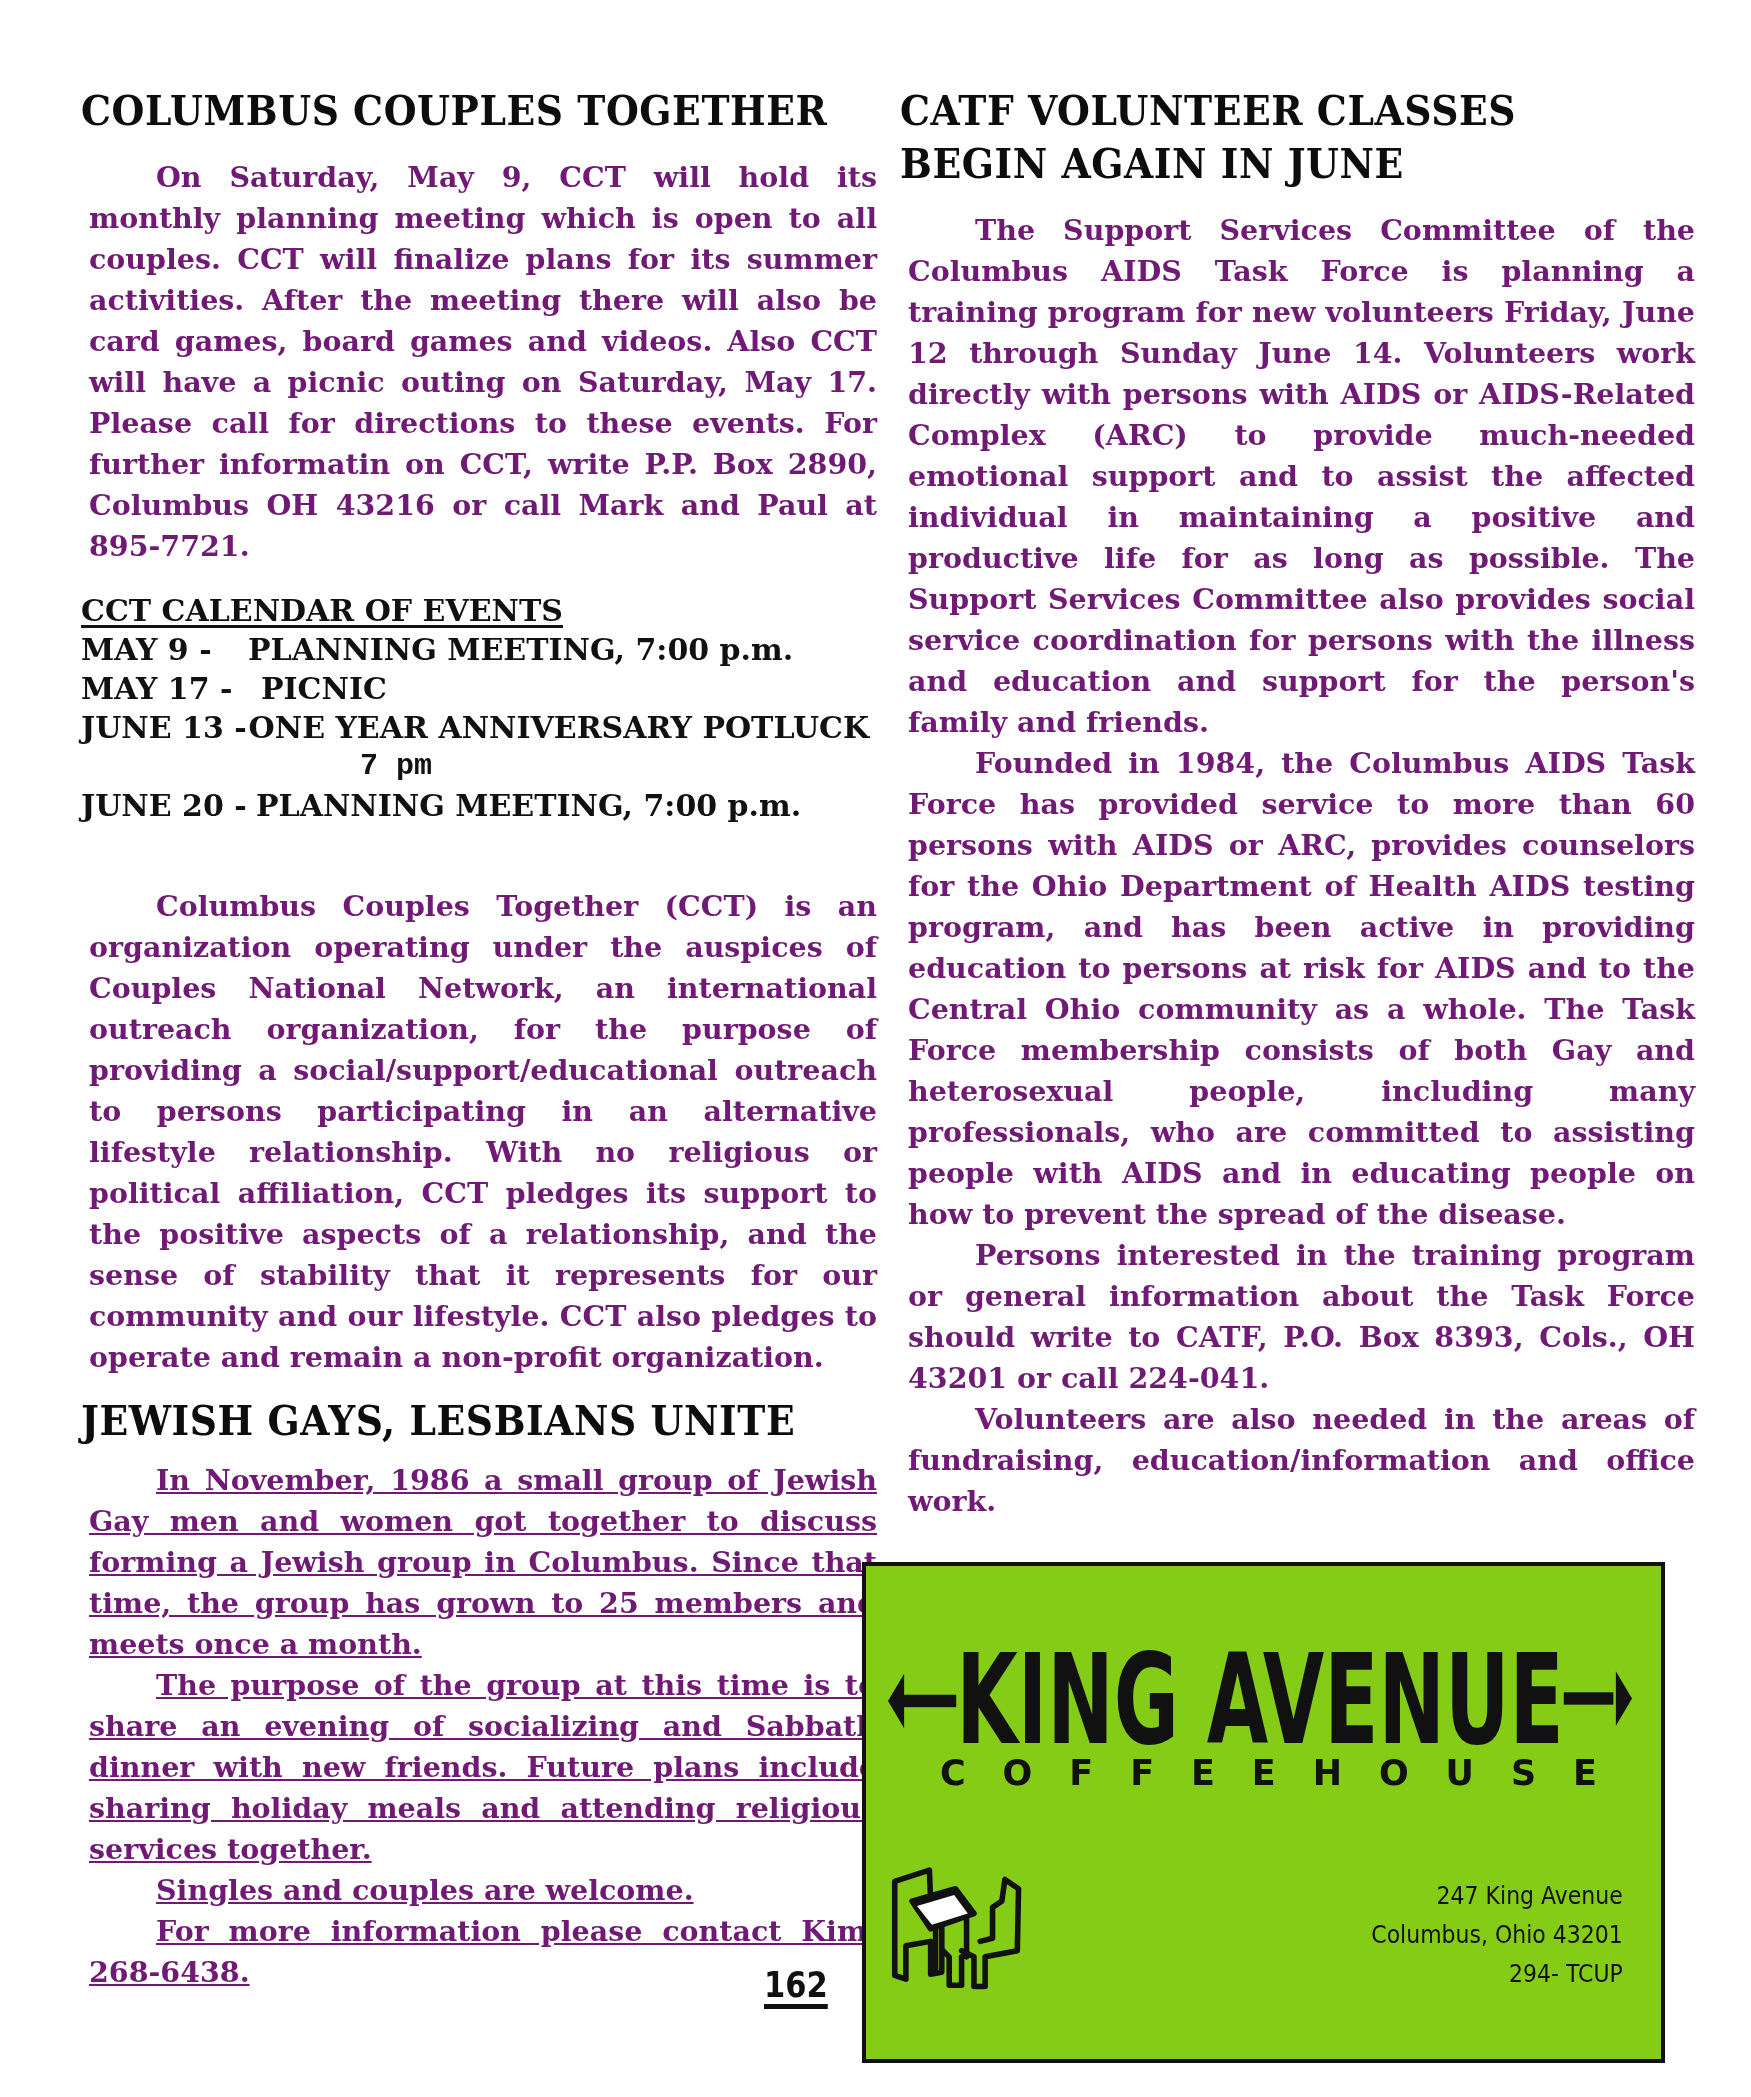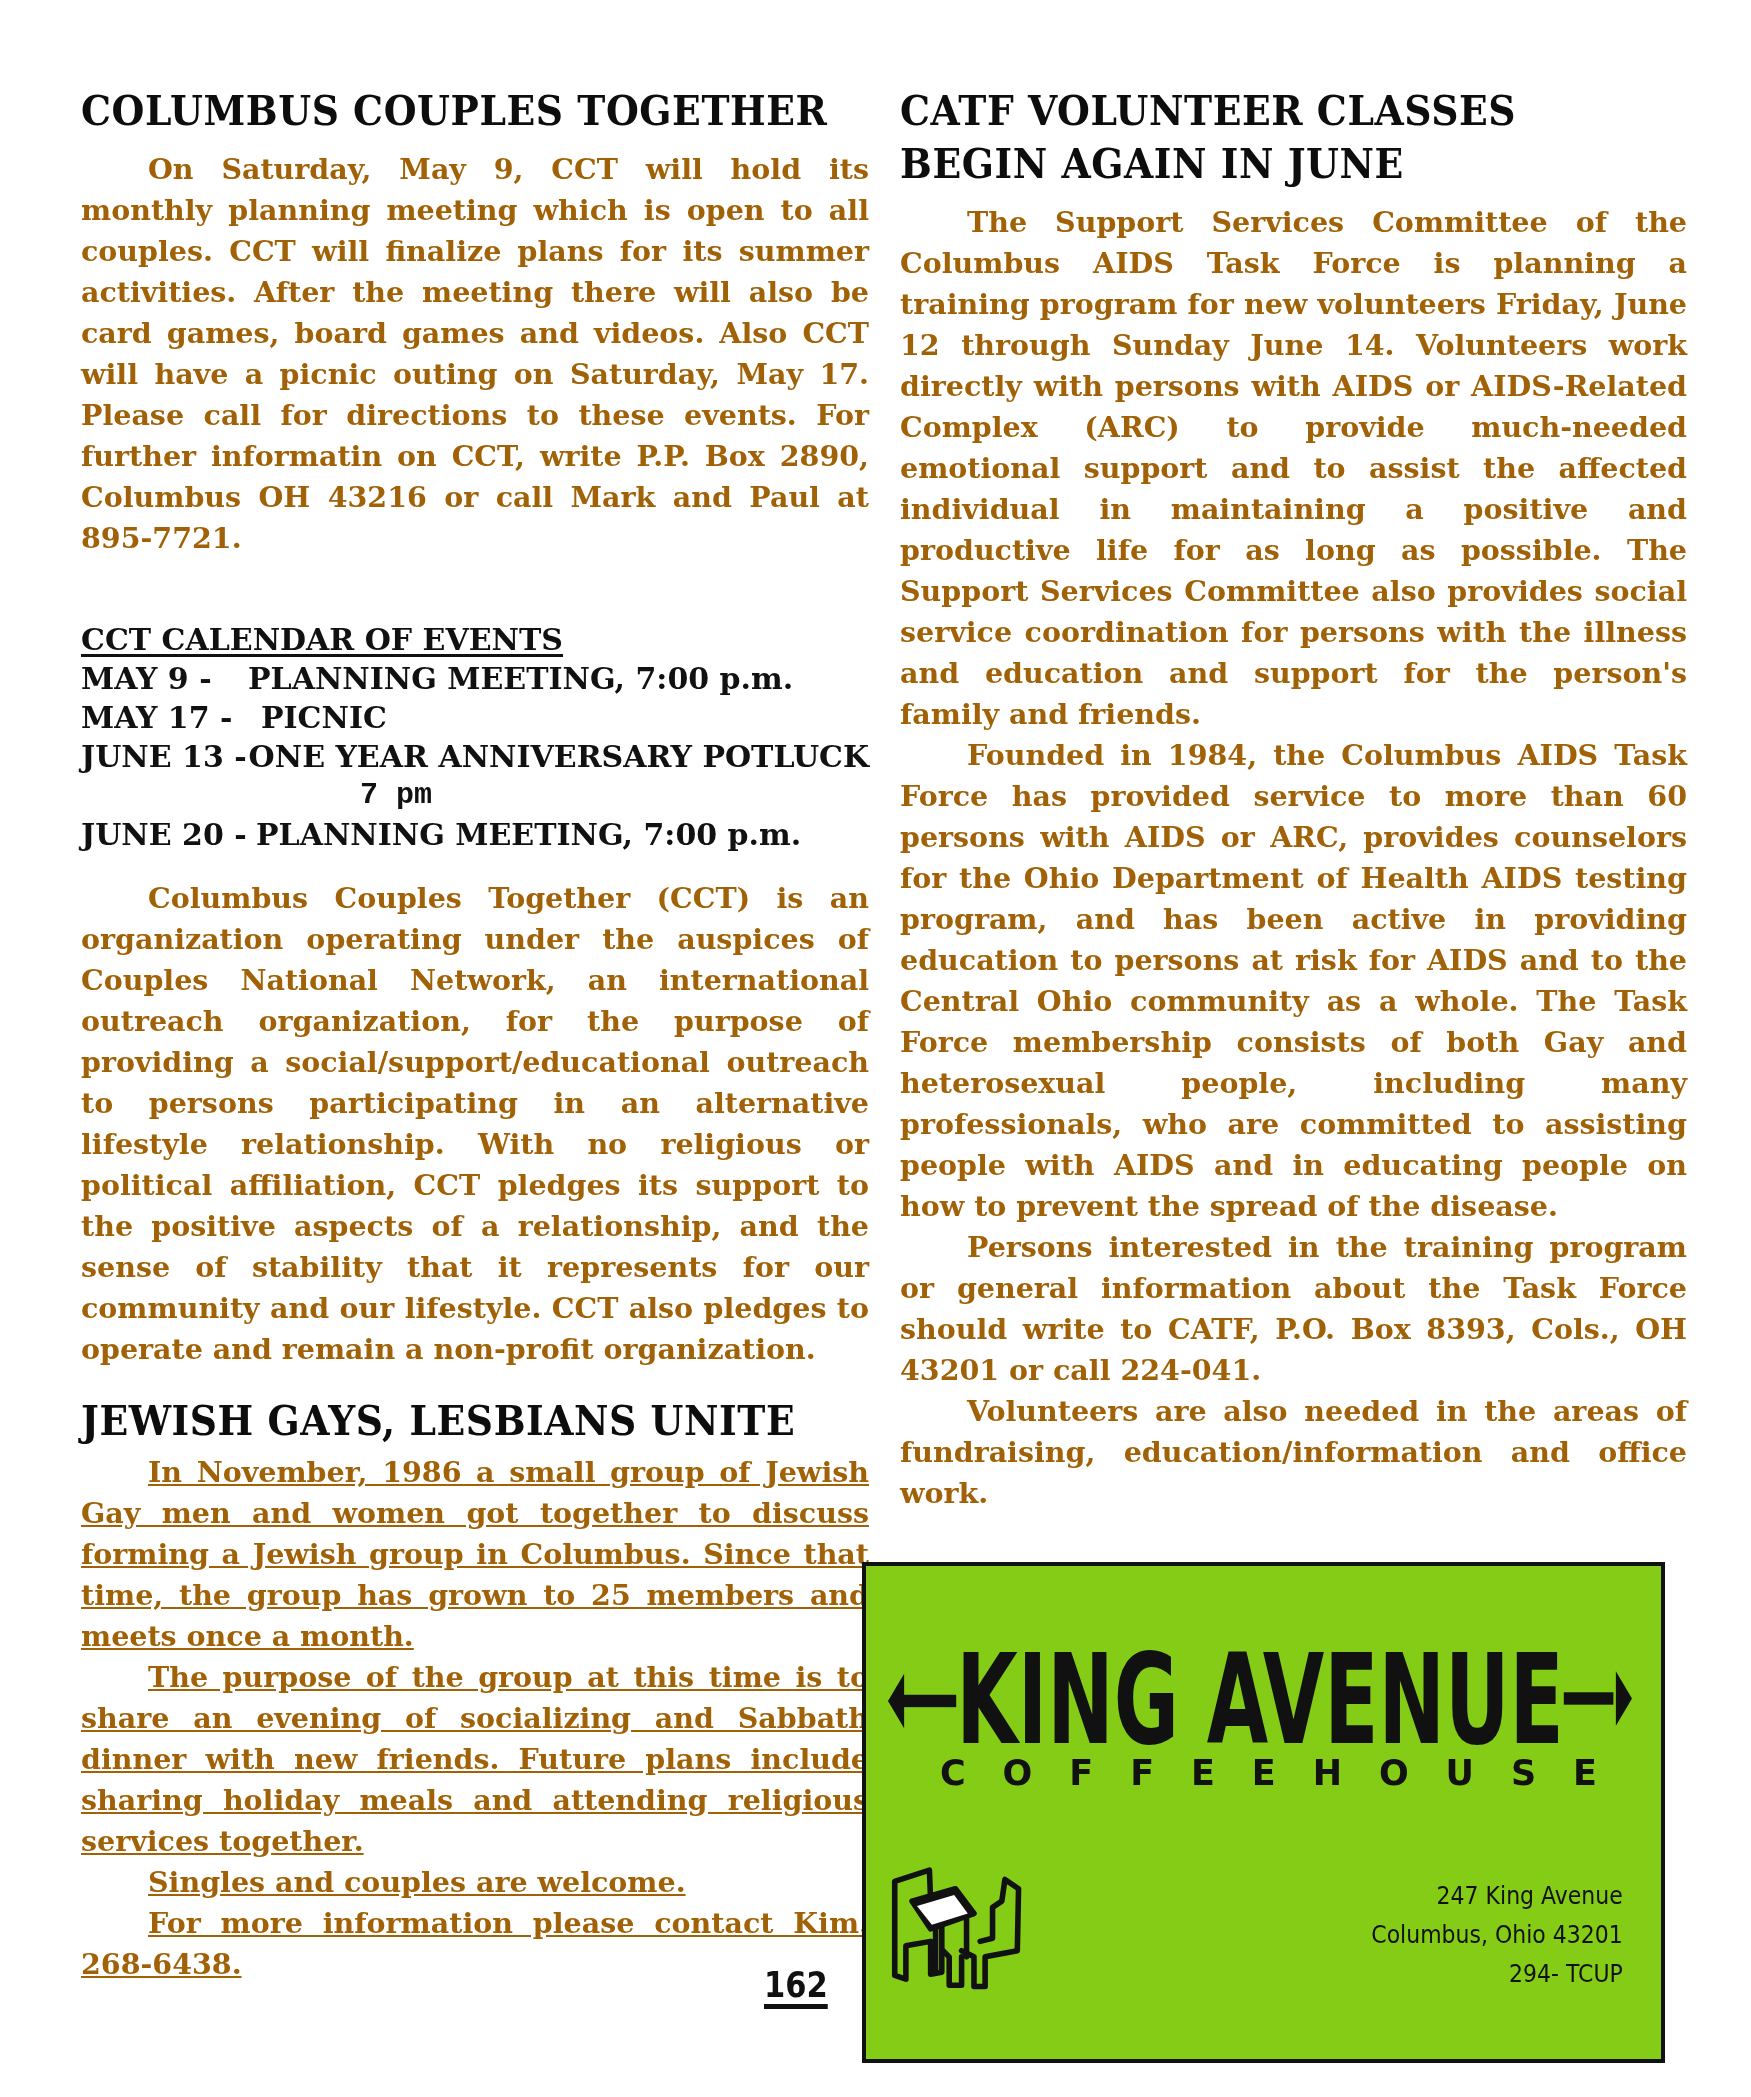--- a/index.html
+++ b/index.html
@@ -23,22 +23,22 @@
       transform: scaleX(0.92);
       transform-origin: left top;
       white-space: nowrap;
     }
     .body-text {
       font-family: "DejaVu Serif", serif;
       font-weight: bold;
       font-size: 28.5px;
       line-height: 41px;
       text-align: justify;
-      margin: 0;
-      color: #a16207;
+      margin: 8px;
+      color: #701a75;
     }
     .body-text p { margin: 0; text-indent: 67px; }
 
     .calendar { font-family: "DejaVu Serif", serif; font-weight: bold; font-size: 30px; line-height: 39px; }
     .calendar .cal-title { text-decoration: underline; text-decoration-thickness: 2.5px; text-underline-offset: 3.7px; }
     .calendar .cal-row { display: flex; white-space: nowrap; align-items: center; }
     .calendar .cal-date { display: inline-block; }
     .calendar .cal-cont { padding-left: 192px; font-family: Liberation Mono, monospace; }
 
     .page-number {
@@ -76,21 +76,21 @@
 </head>
 <body>
 
 <div class="col col-left">
   <h1 class="headline" style="position:absolute; top:88px; left:0;">COLUMBUS COUPLES TOGETHER</h1>
 
   <div class="body-text" style="position:absolute; top:149px; left:0; width:788px;">
     <p>On Saturday, May 9, CCT will hold its monthly planning meeting which is open to all couples. CCT will finalize plans for its summer activities. After the meeting there will also be card games, board games and videos. Also CCT will have a picnic outing on Saturday, May 17. Please call for directions to these events. For further informatin on CCT, write P.P. Box 2890, Columbus OH 43216 or call Mark and Paul at 895-7721.</p>
   </div>
 
-  <div class="calendar" style="position:absolute; top:591px; left:0; width:788px;margin-top:29px;">
+  <div class="calendar" style="position:absolute; top:591px; left:0; width:788px;">
     <div class="cal-title">CCT CALENDAR OF EVENTS</div>
     <div class="cal-row">
       <span class="cal-date" style="width:167px">MAY 9 -</span>
       <span>PLANNING MEETING, 7:00 p.m.</span>
     </div>
     <div class="cal-row">
       <span class="cal-date" style="width:180px">MAY 17 -</span>
       <span>PICNIC</span>
     </div>
     <div class="cal-row">

